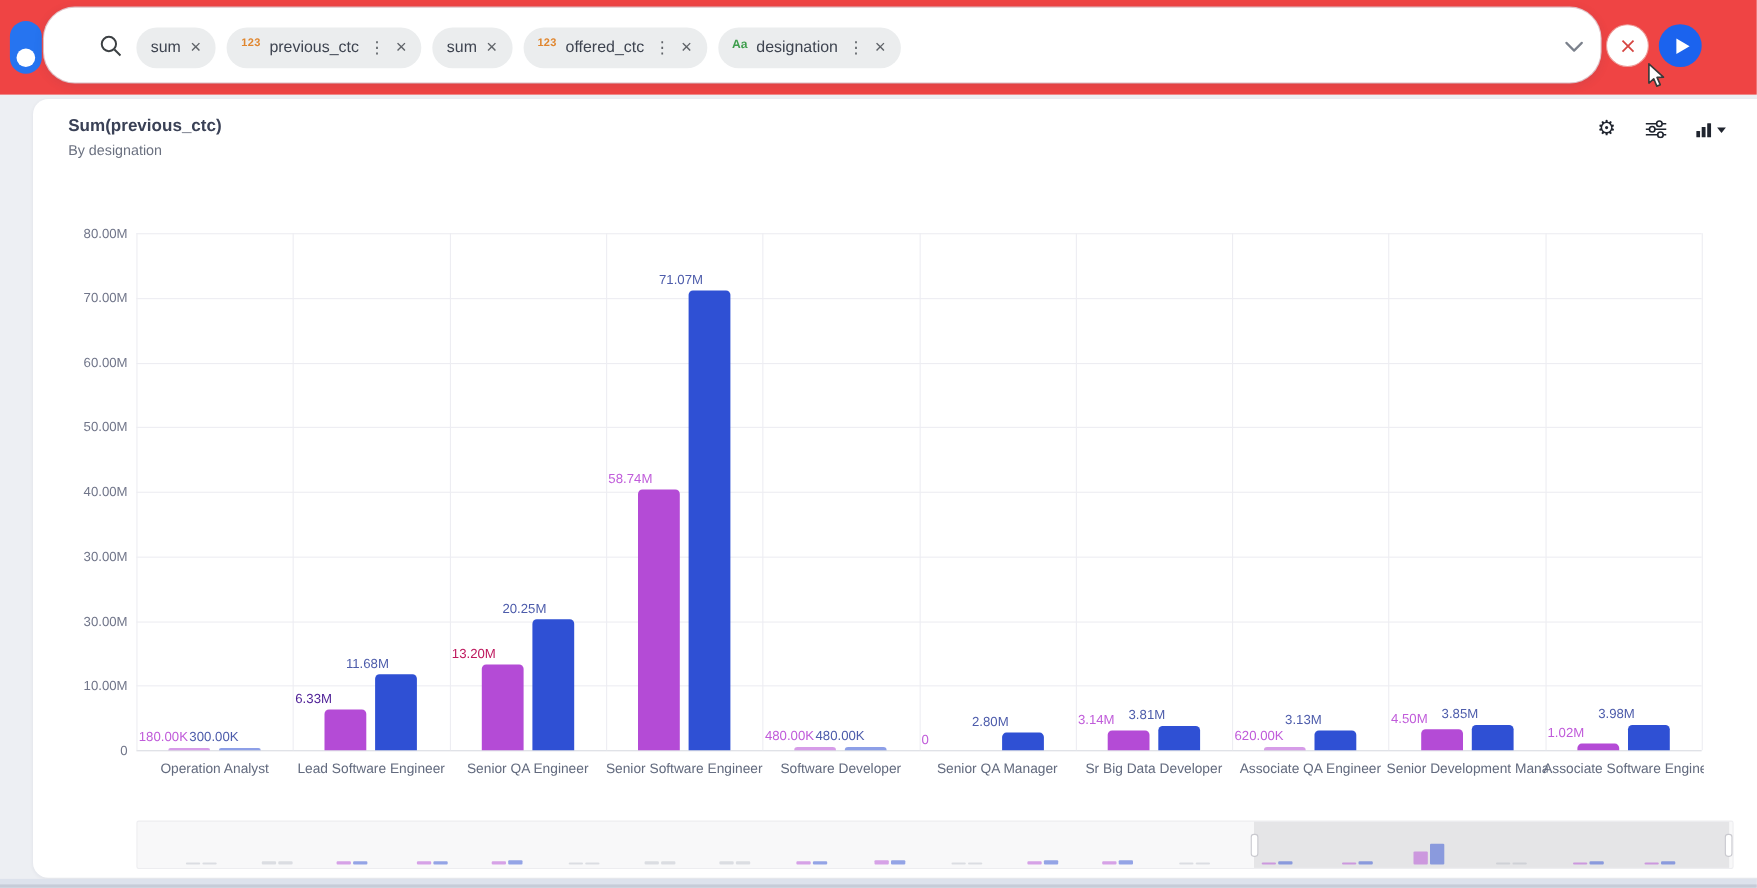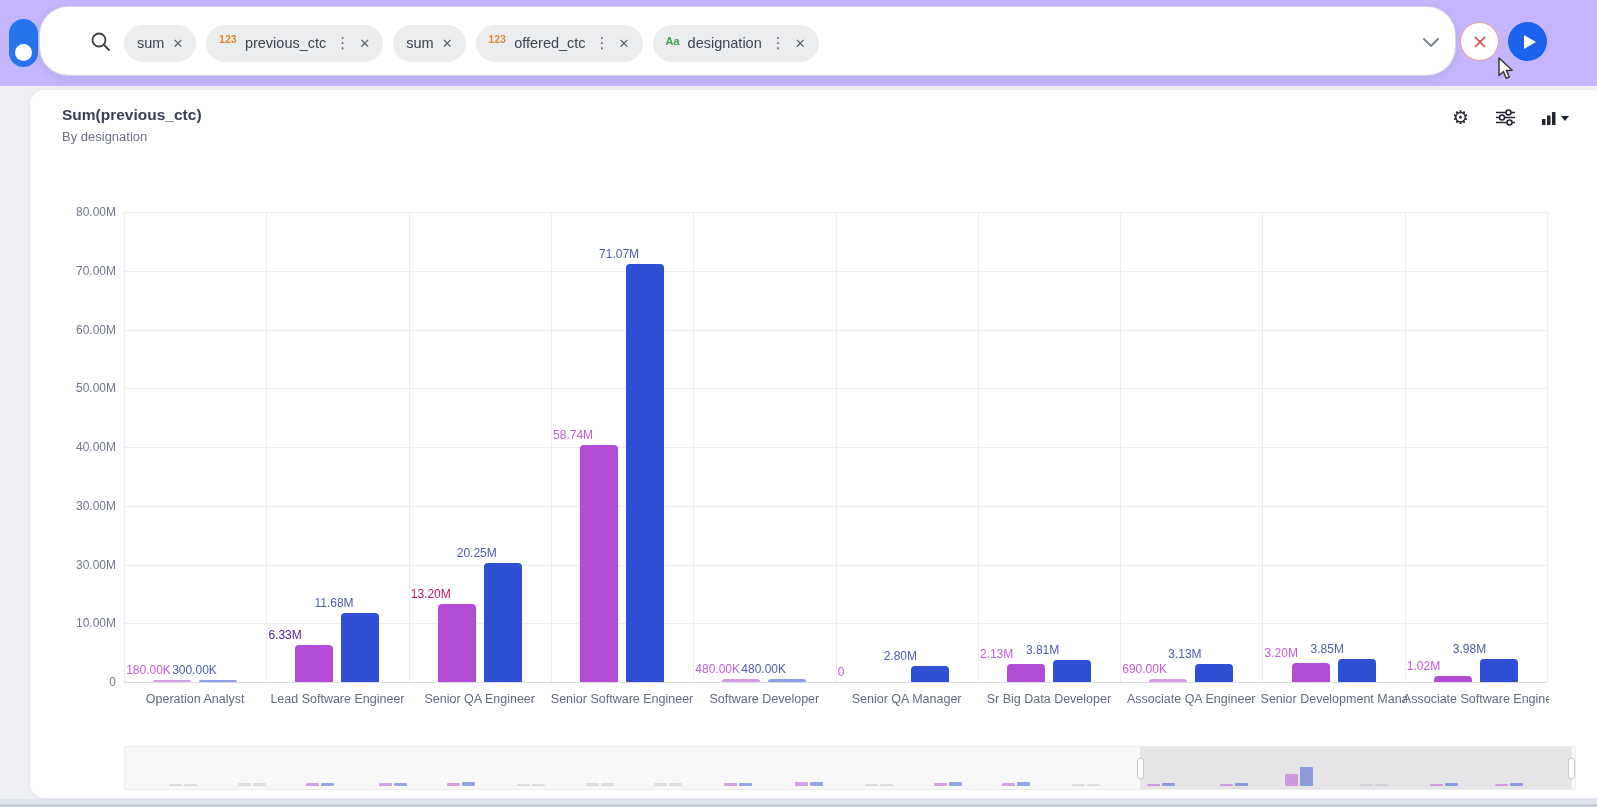--- a/index.html
+++ b/index.html
@@ -1,20 +1,20 @@
 <!DOCTYPE html>
 <html><head>
 <meta charset="utf-8">
 <style>
   * { margin:0; padding:0; box-sizing:border-box; }
   html,body { width:1597px; height:807px; overflow:hidden;
     font-family:"Liberation Sans", sans-serif; background:#edeff3; }
 
   
-  .topbar { position:absolute; left:0; top:0; width:1597px; height:86px; background:#c4b5fd; }
+  .topbar { position:absolute; left:0; top:0; width:1597px; height:86px; background:#ef4444; }
   .logo { position:absolute; left:9px; top:19px; width:29px; height:48px;
     background:#2674f0; border-radius:15px; }
   .logo .dot { position:absolute; left:6px; bottom:6px; width:17px; height:17px;
     background:#ffffff; border-radius:50%; }
   .searchbox { position:absolute; left:40px; top:7px; width:1415px; height:68px;
     background:#ffffff; border-radius:28px;
     box-shadow:0 2px 10px rgba(50,60,90,.12), 0 0 0 1px rgba(230,232,238,.8); }
   .search-icon { position:absolute; left:50px; top:24px; }
   .token-row { position:absolute; left:84px; top:17px; display:flex; gap:10px; align-items:center; height:38px; }
   .chip { background:#ebedee; border-radius:19px; height:37px; display:inline-flex;
@@ -211,31 +211,31 @@
       <div class="bar tiny" style="left: 692.35px; top: 573.18px; width: 38px; height: 2.82px; background: rgb(180, 75, 214);"></div>
       <div class="val-label" style="left: 665.35px; top: 556.18px; color: rgb(192, 92, 218);">480.00K</div>
       <div class="bar tiny" style="left: 738.35px; top: 573.18px; width: 38px; height: 2.82px; background: rgb(47, 80, 212);"></div>
       <div class="val-label" style="left: 711.35px; top: 556.18px; color: rgb(77, 92, 171);">480.00K</div>
       <div class="cat-label" style="left: 661.35px; top: 586px;">Software Developer</div>
       <div class="val-label" style="left: 807.65px; top: 559px; color: rgb(192, 92, 218);">0</div>
       <div class="bar" style="left: 880.65px; top: 559.55px; width: 38px; height: 16.45px; background: rgb(47, 80, 212);"></div>
       <div class="val-label" style="left: 853.65px; top: 542.55px; color: rgb(77, 92, 171);">2.80M</div>
       <div class="cat-label" style="left: 803.65px; top: 586px;">Senior QA Manager</div>
       <div class="bar" style="left: 976.95px; top: 557.553px; width: 38px; height: 18.4475px; background: rgb(180, 75, 214);"></div>
-      <div class="val-label" style="left: 949.95px; top: 540.553px; color: rgb(192, 92, 218);">2.13M</div>
+      <div class="val-label" style="left: 949.95px; top: 540.553px; color: rgb(192, 92, 218);">3.14M</div>
       <div class="bar" style="left: 1022.95px; top: 553.616px; width: 38px; height: 22.3837px; background: rgb(47, 80, 212);"></div>
       <div class="val-label" style="left: 995.95px; top: 536.616px; color: rgb(77, 92, 171);">3.81M</div>
       <div class="cat-label" style="left: 945.95px; top: 586px;">Sr Big Data Developer</div>
       <div class="bar tiny" style="left: 1119.25px; top: 573.356px; width: 38px; height: 2.64375px; background: rgb(180, 75, 214);"></div>
-      <div class="val-label" style="left: 1092.25px; top: 556.356px; color: rgb(192, 92, 218);">690.00K</div>
+      <div class="val-label" style="left: 1092.25px; top: 556.356px; color: rgb(192, 92, 218);">620.00K</div>
       <div class="bar" style="left: 1165.25px; top: 557.611px; width: 38px; height: 18.3888px; background: rgb(47, 80, 212);"></div>
       <div class="val-label" style="left: 1138.25px; top: 540.611px; color: rgb(77, 92, 171);">3.13M</div>
       <div class="cat-label" style="left: 1088.25px; top: 586px;">Associate QA Engineer</div>
       <div class="bar" style="left: 1261.55px; top: 557.2px; width: 38px; height: 18.8px; background: rgb(180, 75, 214);"></div>
-      <div class="val-label" style="left: 1234.55px; top: 540.2px; color: rgb(192, 92, 218);">3.20M</div>
+      <div class="val-label" style="left: 1234.55px; top: 540.2px; color: rgb(192, 92, 218);">4.50M</div>
       <div class="bar" style="left: 1307.55px; top: 553.381px; width: 38px; height: 22.6187px; background: rgb(47, 80, 212);"></div>
       <div class="val-label" style="left: 1280.55px; top: 536.381px; color: rgb(77, 92, 171);">3.85M</div>
       <div class="cat-label" style="left: 1230.55px; top: 586px;">Senior Development Mana.</div>
       <div class="bar" style="left: 1403.85px; top: 570.008px; width: 38px; height: 5.9925px; background: rgb(180, 75, 214);"></div>
       <div class="val-label" style="left: 1376.85px; top: 553.008px; color: rgb(192, 92, 218);">1.02M</div>
       <div class="bar" style="left: 1449.85px; top: 552.617px; width: 38px; height: 23.3825px; background: rgb(47, 80, 212);"></div>
       <div class="val-label" style="left: 1422.85px; top: 535.617px; color: rgb(77, 92, 171);">3.98M</div>
       <div class="cat-label" style="left: 1372.85px; top: 586px;">Associate Software Engine.</div>
     </div>
 

